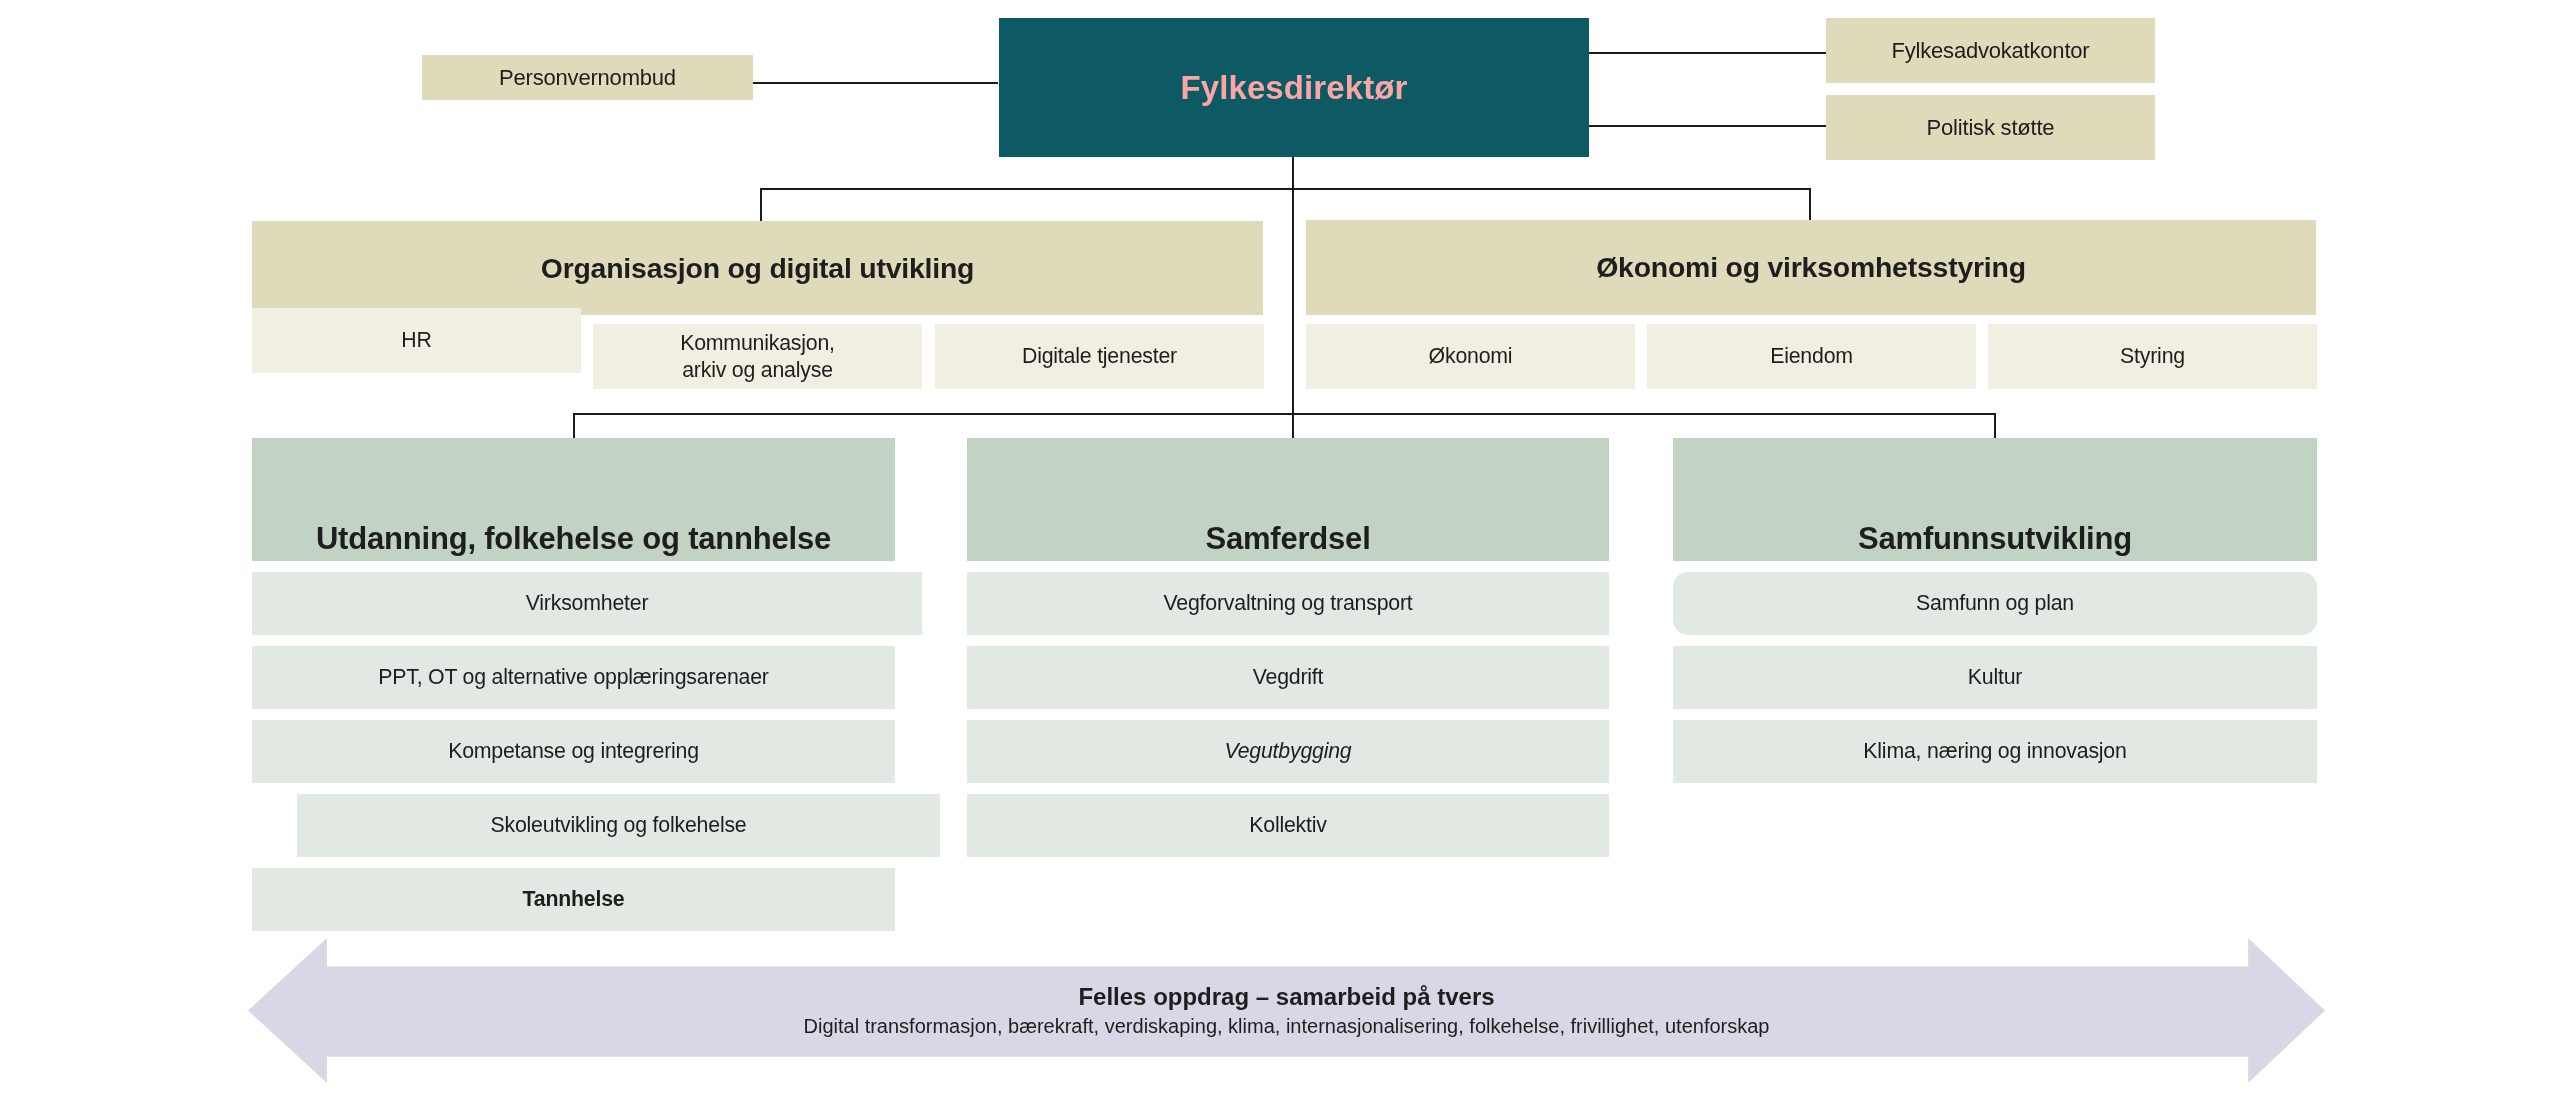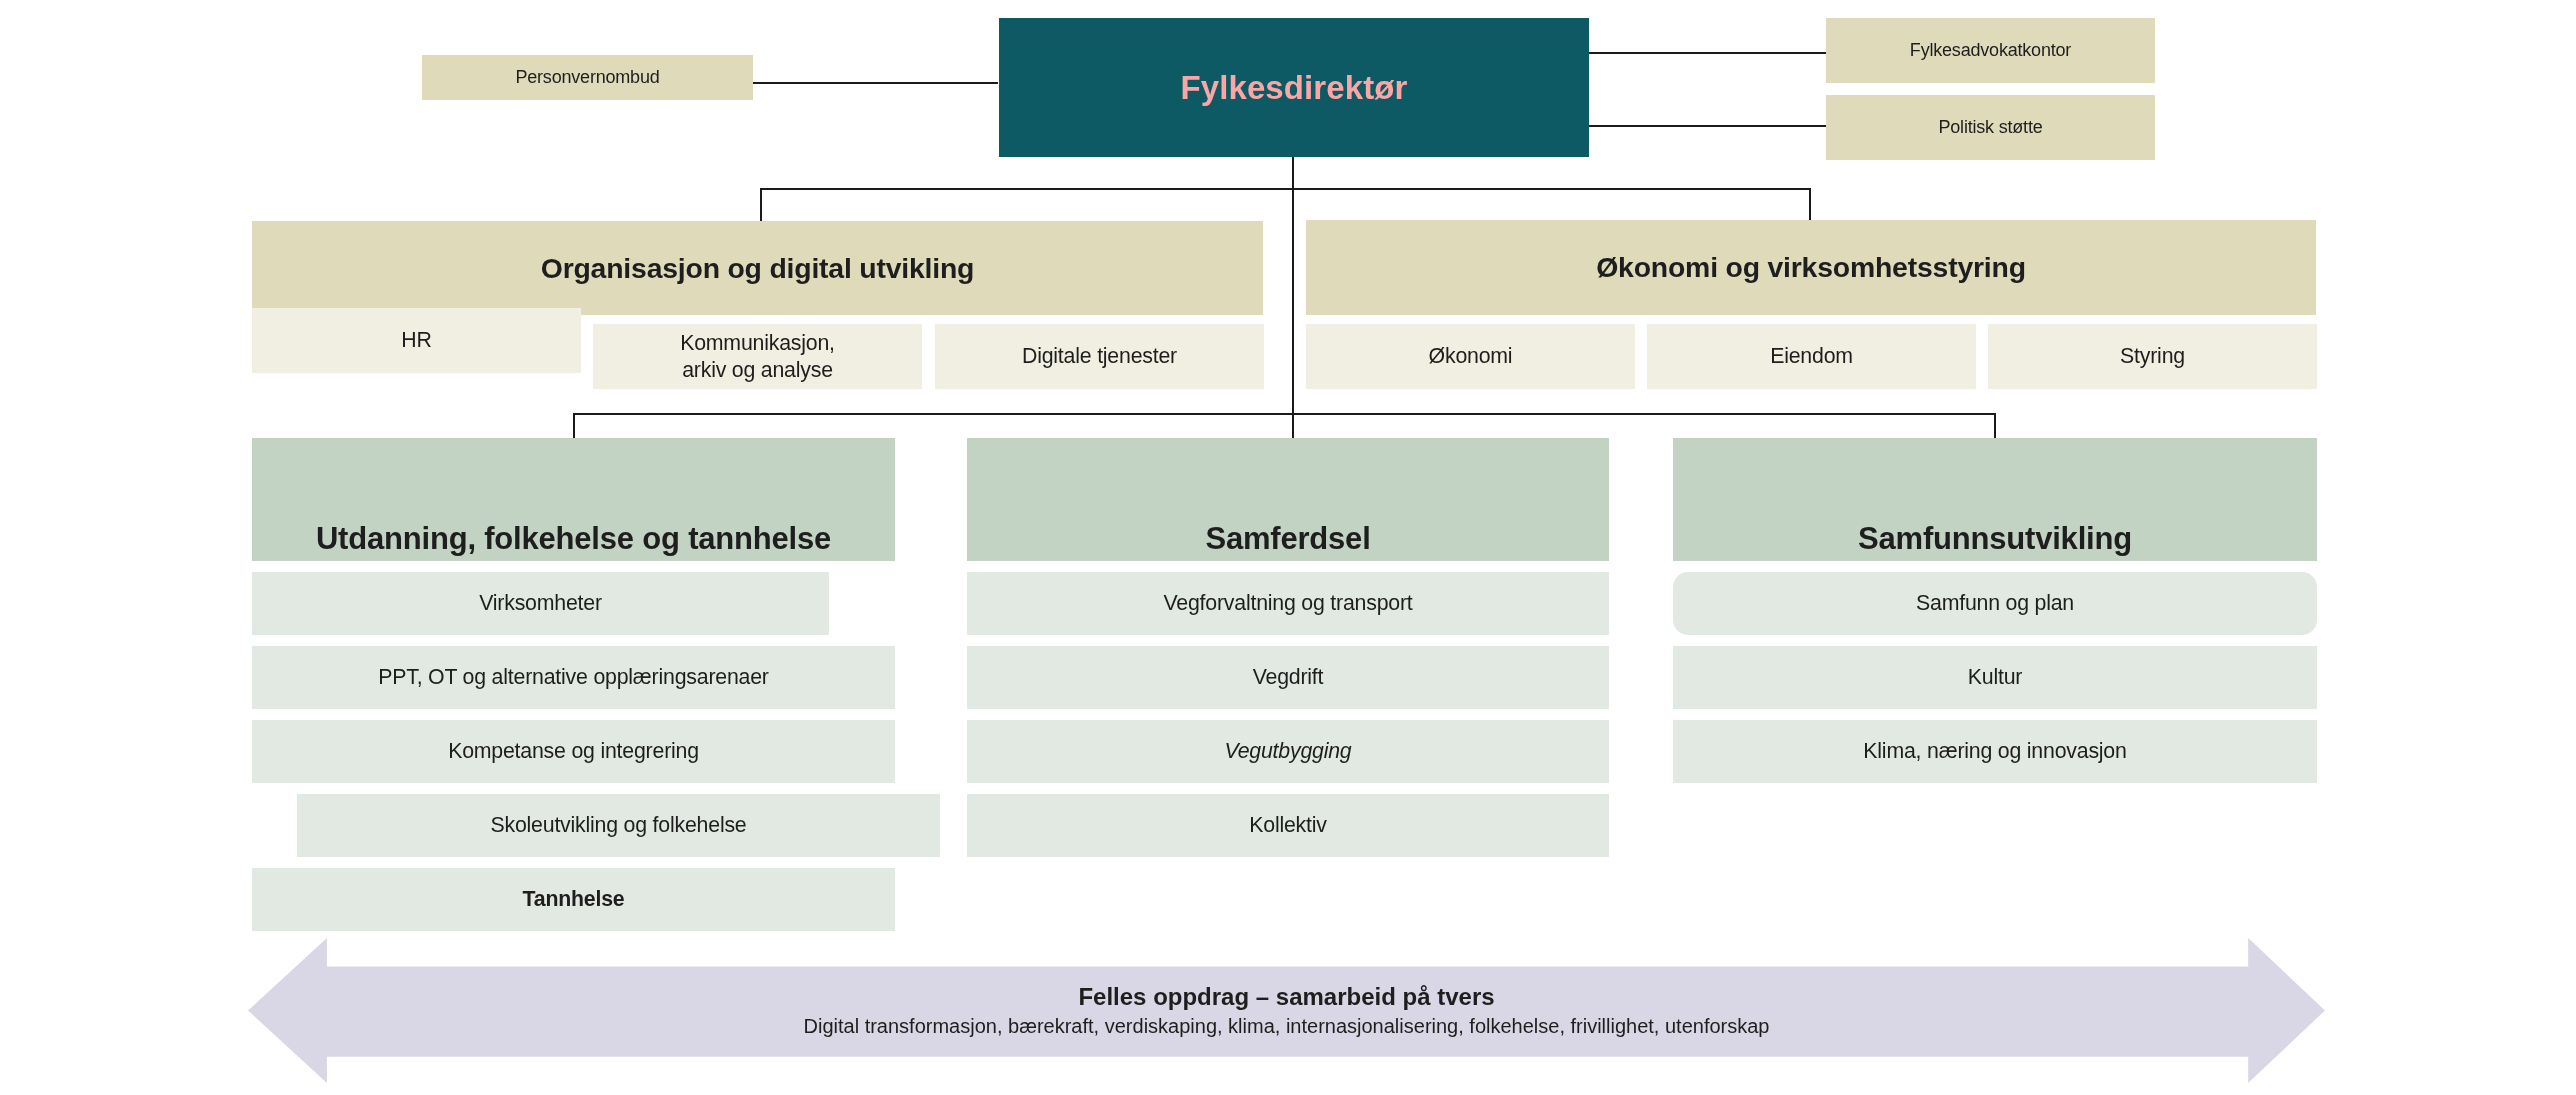--- a/index.html
+++ b/index.html
@@ -22,21 +22,21 @@
     padding: 4.3px 14.2px;
     letter-spacing: -0.2px;
   }
   .teal   { background: #0d5a64; color: #fca5a5; }
   .khaki  { background: #dfdbba; }
   .cream  { background: #f1efe1; }
   .green  { background: #c2d3c4; }
   .lgreen { background: #e1e9e2; }
 
   .director-box    { font-size: 33px; font-weight: 600; letter-spacing: 0.1px; }
-  .small-beige     { font-size: 18px; font-weight: 400; }
+  .small-beige     { font-size: 22px; font-weight: 400; }
   .section-header  { font-size: 28.4px; font-weight: 600; }
   .division-header { font-size: 31px; font-weight: 600; align-items: flex-end; }
   .sub             { font-size: 21.3px; font-weight: 400; }
   .prewrap         { white-space: pre-line; line-height: 1.25; }
 
   .line { position: absolute; background: #1b1b1b; }
 
   .banner {
     position: absolute;
     left: 248px; top: 938px;
@@ -112,21 +112,21 @@
   <div class="box cream sub" style="left:1647px; top:324px; width:329px; height:65px;">
     <span>Eiendom</span>
   </div>
   <div class="box cream sub" style="left:1988px; top:324px; width:329px; height:65px;">
     <span>Styring</span>
   </div>
 
   <div class="box green division-header" style="left:252px; top:438px; width:643px; height:123px;">
     <span>Utdanning, folkehelse og tannhelse</span>
   </div>
-  <div class="box lgreen sub" style="left:252px; top:572px; width:577px; height:63px;">
+  <div class="box lgreen sub" style="left:252px; top:572px; width:670px; height:63px;">
     <span>Virksomheter</span>
   </div>
   <div class="box lgreen sub" style="left:252px; top:646px; width:643px; height:63px;">
     <span>PPT, OT og alternative opplæringsarenaer</span>
   </div>
   <div class="box lgreen sub" style="left:252px; top:720px; width:643px; height:63px;">
     <span>Kompetanse og integrering</span>
   </div>
   <div class="box lgreen sub" style="left:252px; top:794px; width:643px; height:63px;margin-left:45px;">
     <span>Skoleutvikling og folkehelse</span>

